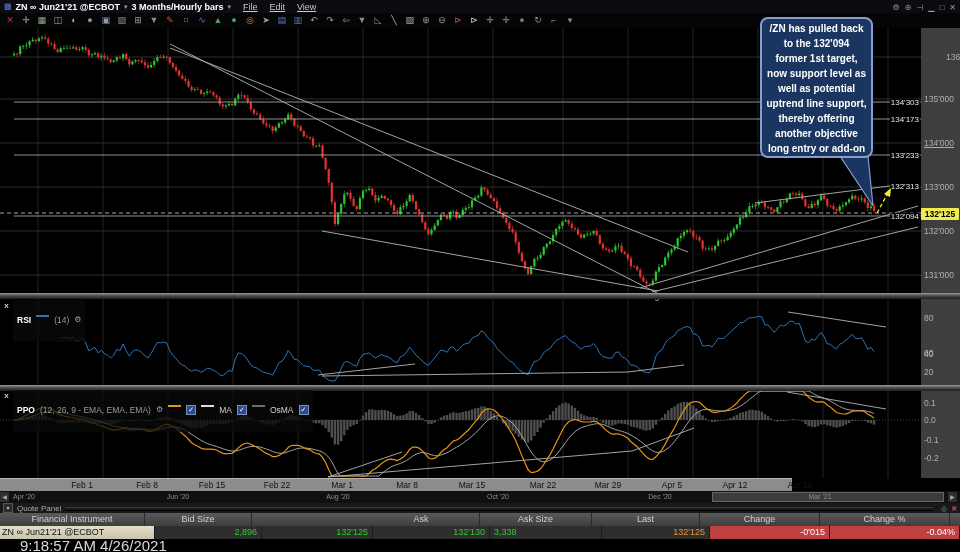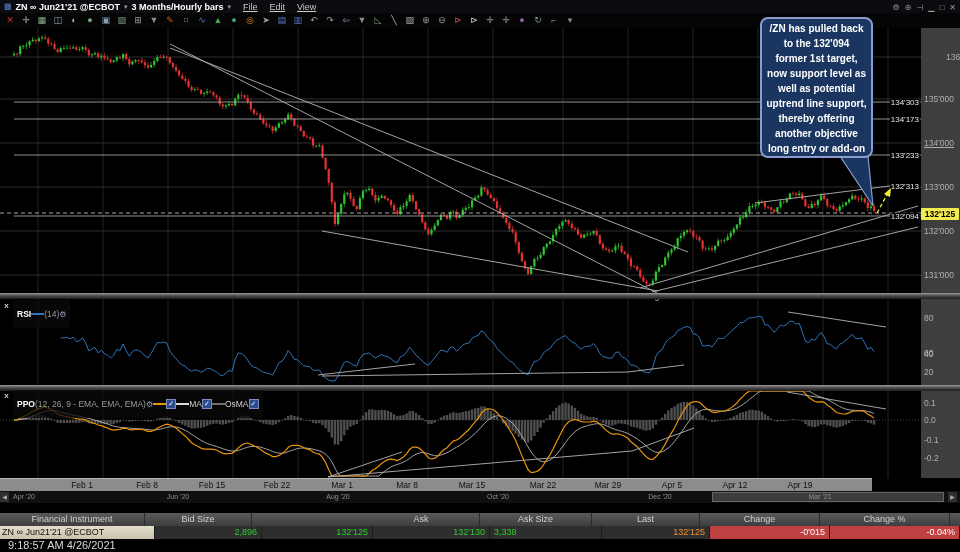--- a/index.html
+++ b/index.html
@@ -19,36 +19,36 @@
   #toolbar{left:0;top:13px;width:960px;height:15px;background:#050505;display:flex;align-items:center;
            padding-left:2px;box-sizing:border-box;}
   .tbi{width:16px;text-align:center;font-size:9px;line-height:15px;}
   
   #axisStrip{left:921px;top:28px;width:39px;height:450px;background:#3e3e3e;}
   #chartSvg{left:0;top:28px;width:960px;height:450px;}
   .ptick{position:absolute;left:3px;width:34px;font-size:8.5px;color:#b0b0b0;white-space:nowrap;}
   #priceBadge{left:921px;top:208px;width:38px;height:12px;background:#f0ec50;color:#000;font-size:8.5px;
               font-weight:bold;text-align:center;line-height:12px;border-radius:1px;}
   .splitter{left:0;width:960px;height:6px;background:linear-gradient(#9a9a9a,#4d4d4d 45%,#1c1c1c);}
-  .panelHeader{height:12px;display:flex;align-items:center;font-size:8.5px;color:#cfcfcf;
-               background:rgba(10,10,10,.75);padding:8px 4px;}
+  .panelHeader{height:12px;display:flex;align-items:flex-start;gap:5px;font-size:8.5px;color:#cfcfcf;
+               background:rgba(10,10,10,.75);padding:15px 4px;}
   .panelHeader b{color:#fff;font-weight:bold;}
   .panelHeader .params{color:#9a9a9a;}
   .lineSample{display:inline-block;width:13px;height:2px;}
   .gear{color:#8ea2c8;font-size:8px;}
   .chk{display:inline-block;width:8px;height:8px;background:#2a4d8f;border:1px solid #7a8dbb;color:#fff;
        font-size:7px;line-height:8px;text-align:center;}
   .xclose{position:absolute;left:2px;width:9px;height:9px;color:#cfcfcf;font-size:8px;font-weight:bold;
           text-align:center;line-height:9px;}
   
   #callout{left:760px;top:17px;width:113px;height:141px;background:#1a3560;border:2px solid #8a9bd0;
            border-radius:8px;color:#fff;font-size:10px;font-weight:bold;text-align:center;line-height:15px;
            white-space:pre-line;padding:2px 3px;box-sizing:border-box;}
   
-  #timeAxis{left:0;top:478px;width:872px;height:13px;background:#8c8c8c;border-top:1px solid #b5b5b5;box-sizing:border-box;}
+  #timeAxis{left:0;top:478px;width:792px;height:13px;background:#8c8c8c;border-top:1px solid #b5b5b5;box-sizing:border-box;}
   .ttick{position:absolute;top:1px;width:56px;margin-left:-28px;text-align:center;font-size:8.5px;color:#111;}
   #scrollbar{left:0;top:491px;width:960px;height:12px;background:#101010;}
   #sbThumb{position:absolute;top:1px;height:10px;background:#3c3c3c;border:1px solid #666;box-sizing:border-box;}
   .stick{position:absolute;top:2px;width:60px;margin-left:-30px;text-align:center;font-size:7px;color:#8f8f8f;}
   .sbArrow{position:absolute;top:1px;width:9px;height:10px;background:#2e2e2e;color:#aaa;font-size:6px;
            text-align:center;line-height:10px;}
   
   #qpHeader{left:0;top:503px;width:960px;height:10px;background:#191919;display:flex;align-items:center;
             gap:4px;font-size:8px;color:#a8a8a8;padding:0 3px;box-sizing:border-box;}
   #qpHeader .rule{flex:1;height:2px;border-top:1px solid #3c3c3c;border-bottom:1px solid #000;margin-top:1px;}
@@ -58,22 +58,22 @@
   #qpCols{top:513px;background:linear-gradient(#5a5a5a,#3e3e3e);}
   #qpRow{top:526px;background:#2e2e2e;}
   .qh{font-size:9px;color:#d0d0d0;text-align:center;line-height:13px;border-right:1px solid #2a2a2a;box-sizing:border-box;}
   .qc{font-size:9px;line-height:13px;border-right:1px solid #1b1b1b;box-sizing:border-box;white-space:nowrap;overflow:hidden;}
   .qc.fi{background:linear-gradient(#e3ddc9,#c9c3ae);color:#111;padding-left:2px;}
   .qc.grn{color:#2ecc2e;}
   .qc.org{color:#f09030;}
   .qc.redbg{background:#bf4040;color:#fff;}
   .qc.r{text-align:right;padding-right:4px;}
   .qc.l{text-align:left;padding-left:4px;}
-  #statusBar{left:0;top:539px;width:960px;height:13px;background:#000;color:#d8d8d8;font-size:11px;
-             line-height:13px;padding-left:8px;box-sizing:border-box;}
+  #statusBar{left:0;top:539px;width:960px;height:13px;background:#000;color:#d8d8d8;font-size:15px;
+             line-height:13px;padding-left:20px;box-sizing:border-box;}
 </style>
 </head>
 <body>
 
 <div id="app">
 
   <div class="abs" id="titlebar">
     <span class="win-ico">▩</span>
     <span class="t">ZN ∞ Jun21'21 @ECBOT</span>
     <span class="caret">▾</span>
@@ -1086,20 +1086,26 @@
   <div class="stick" style="left: 24px;">Apr '20</div>
       <div class="stick" style="left: 178px;">Jun '20</div>
       <div class="stick" style="left: 338px;">Aug '20</div>
       <div class="stick" style="left: 498px;">Oct '20</div>
       <div class="stick" style="left: 660px;">Dec '20</div>
       <div class="stick" style="left: 820px;">Mar '21</div>
       <div class="sbArrow" style="left: 0px;">◀</div>
       <div class="sbArrow" style="left: 948px;">▶</div>
     </div>
 
+  <div class="abs" id="qpHeader">
+    <span class="collapseBox">▾</span>
+    <span>Quote Panel</span>
+    <span class="rule"></span>
+    <span id="qpIcons"><span style="color: rgb(154, 154, 154); font-size: 7px; margin-left: 4px;">◎</span><span style="color: rgb(192, 64, 64); font-size: 7px; margin-left: 4px;">✖</span></span>
+  </div>
   <div class="abs" id="qpCols">
       <div class="qh" style="width: 145px;">Financial Instrument</div>
       <div class="qh" style="width: 107px;">Bid Size</div>
       <div class="qh" style="width: 111px; margin-top: 44px;">Bid</div>
       <div class="qh" style="width: 117px;">Ask</div>
       <div class="qh" style="width: 112px;">Ask Size</div>
       <div class="qh" style="width: 108px;">Last</div>
       <div class="qh" style="width: 120px;">Change</div>
       <div class="qh" style="width: 130px;">Change %</div>
     </div>

